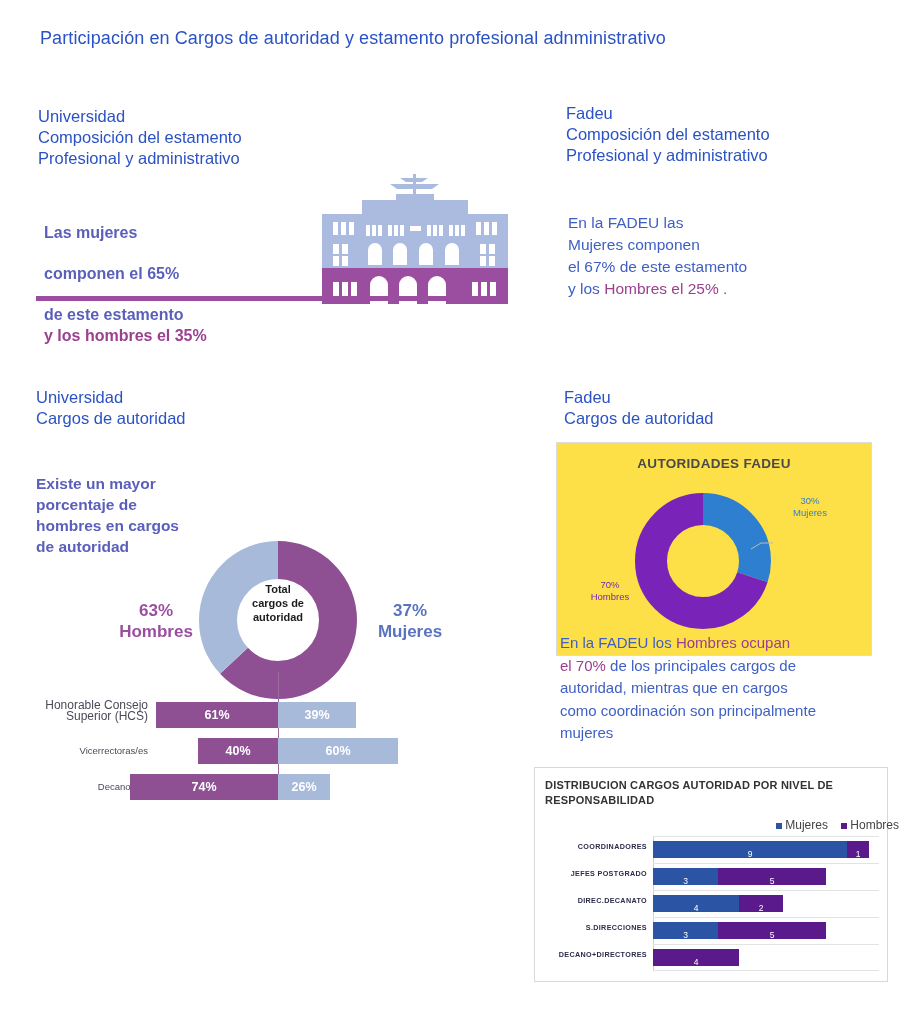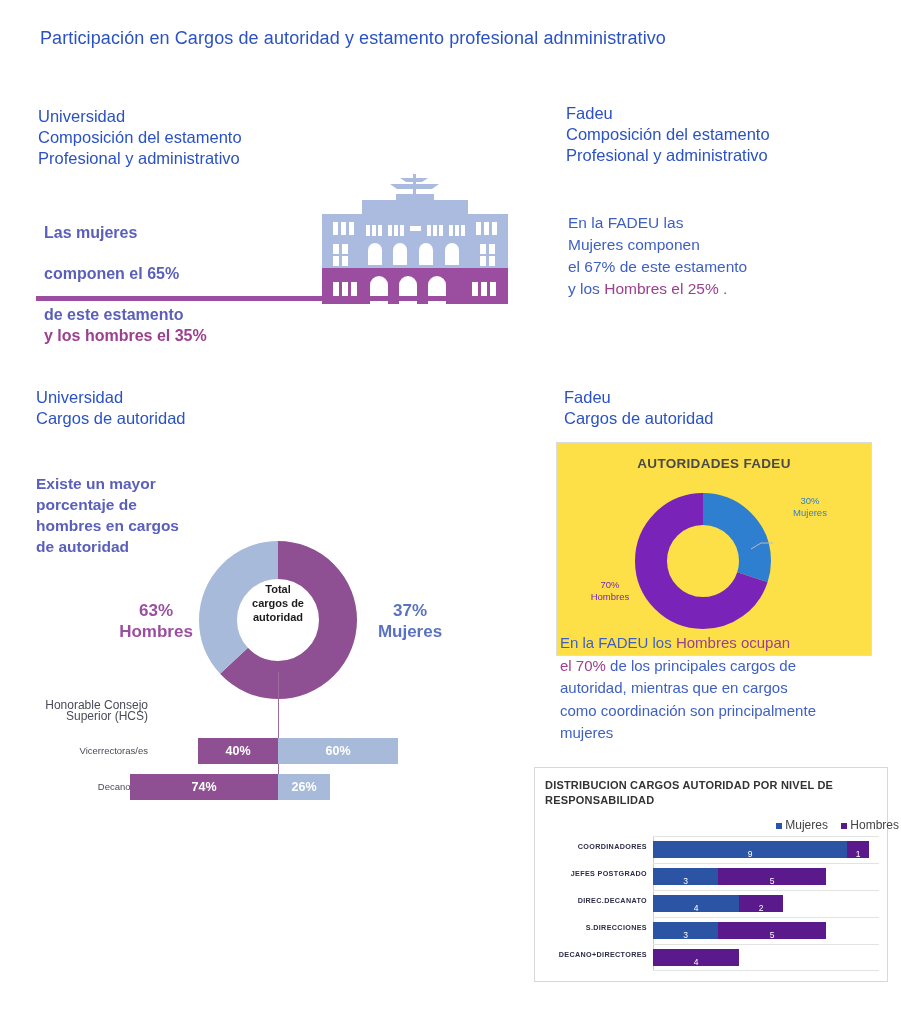--- a/index.html
+++ b/index.html
@@ -206,20 +206,29 @@
   <div>Hombres</div>
 </div>
 <div class="abs" id="lbl-mujeres">
   <div>37%</div>
   <div>Mujeres</div>
 </div>
 
 <div class="abs" id="divbars">
   <div id="dv-axis"></div>
 
+  <div class="dv-row" style="top:12px;left:0;width:400px;">
+
+    <div class="dv-l" style="left:126px;width:122px;">
+      <div class="dv-val">61%</div>
+    </div>
+    <div class="dv-r" style="left:248px;width:78px;">
+      <div class="dv-val">39%</div>
+    </div>
+  </div>
 
   <div class="dv-row" style="top:48px;left:0;width:400px;">
     <div class="dv-label" style="left:0;width:118px;top:7px;">Vicerrectoras/es</div>
     <div class="dv-l" style="left:168px;width:80px;">
       <div class="dv-val">40%</div>
     </div>
     <div class="dv-r" style="left:248px;width:120px;">
       <div class="dv-val">60%</div>
     </div>
   </div>

